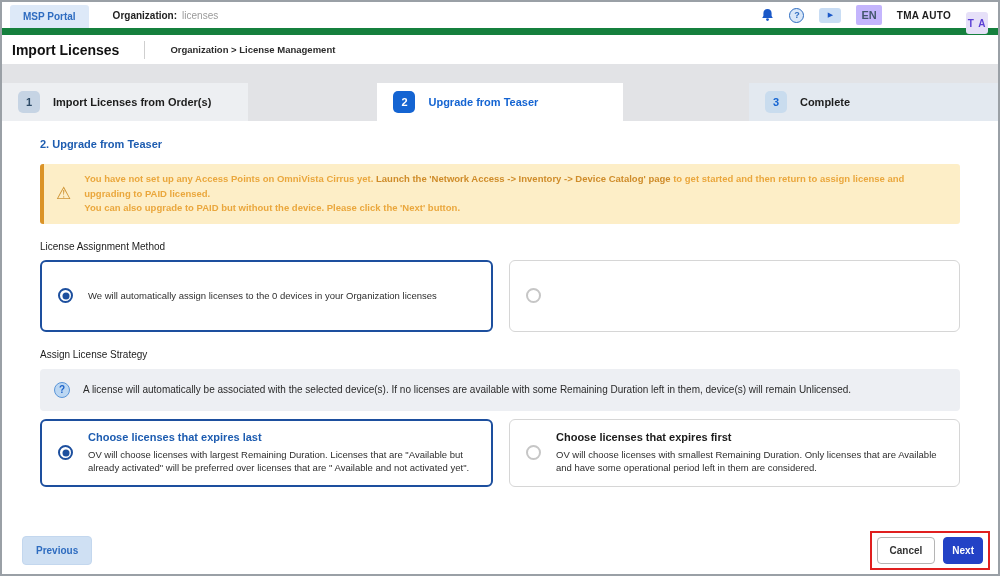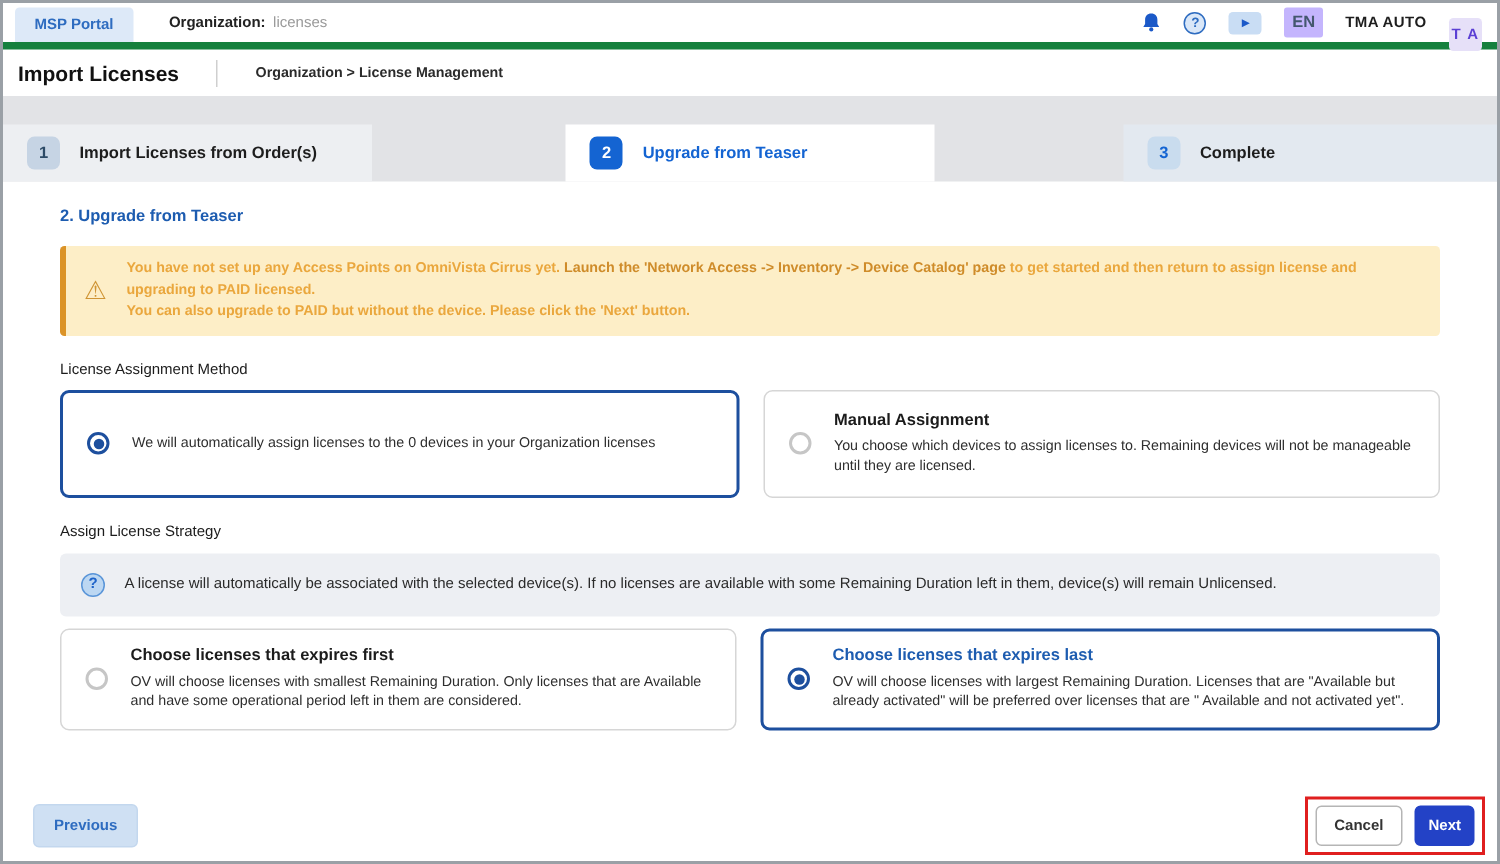--- a/index.html
+++ b/index.html
@@ -34,21 +34,21 @@
     background:#c4b5fd; color:#44576e; font-size:11px; font-weight:bold;
     padding:4px 5px; border-radius:2px; cursor:pointer;
   }
   .account-name { font-size:10px; font-weight:bold; color:#1d1d1d; letter-spacing:.3px; }
   .avatar {
     width:22px; height:22px; background:#e6e0f8; color:#5b3fd4; font-weight:bold;
     font-size:10px; border-radius:3px; display:flex; align-items:center; justify-content:center;
     cursor:pointer; letter-spacing:1px;margin-top:16px;
   }
   
-  .pagehead { height:36px; display:flex; align-items:center; padding:0 10px; border-top:5px solid #15803d; background:#fff;gap:12px; }
+  .pagehead { height:36px; display:flex; align-items:center; padding:0 10px; border-top:7px solid #15803d; background:#fff;gap:12px; }
   .page-title { font-size:14px; font-weight:bold; color:#111; }
   .vdiv { width:1px; height:18px; background:#cfcfcf; margin:0 13px; }
   .breadcrumb { font-size:9.5px; font-weight:bold; color:#2b2b2b; }
   
   .tabbar { height:57px; background:#e2e3e6; display:flex; align-items:flex-end; }
   .tab { height:38px; display:flex; align-items:center; gap:13px; padding:0 16px; cursor:pointer; }
   .tab-1 { width:247px; background:#edeff2; }
   .tab-gap1 { width:130px; }
   .tab-2 { width:246px; background:#ffffff; }
   .tab-gap2 { width:127px; }
@@ -177,49 +177,45 @@
 
     <div class="cardrow">
       <div class="card selected">
         <span class="radio on"></span>
         <div>
           <div class="card-desc">We will automatically assign licenses to the 0 devices in your Organization licenses</div>
         </div>
       </div>
       <div class="card unselected">
         <span class="radio off"></span>
-        <div>
-          <div class="card-title">Manual Assignment</div>
-          <div class="card-desc">You choose which devices to assign licenses to. Remaining devices will not be manageable until they are licensed.</div>
-        </div>
       </div>
     </div>
 
     <div class="field-label">Assign License Strategy</div>
 
     <div class="info-banner">
       <span class="info-icon">?</span>
       <span class="info-text">A license will automatically be associated with the selected device(s). If no licenses are available with some Remaining Duration left in them, device(s) will remain Unlicensed.</span>
     </div>
 
     <div class="cardrow">
+      <div class="card row2 selected">
+        <span class="radio on"></span>
+        <div>
+          <div class="card-title">Choose licenses that expires last</div>
+          <div class="card-desc">OV will choose licenses with largest Remaining Duration. Licenses that are "Available but already activated" will be preferred over licenses that are " Available and not activated yet".</div>
+        </div>
+      </div>
       <div class="card row2 unselected">
         <span class="radio off"></span>
         <div>
           <div class="card-title">Choose licenses that expires first</div>
           <div class="card-desc">OV will choose licenses with smallest Remaining Duration. Only licenses that are Available and have some operational period left in them are considered.</div>
         </div>
       </div>
-      <div class="card row2 selected">
-        <span class="radio on"></span>
-        <div>
-          <div class="card-title">Choose licenses that expires last</div>
-          <div class="card-desc">OV will choose licenses with largest Remaining Duration. Licenses that are "Available but already activated" will be preferred over licenses that are " Available and not activated yet".</div>
-        </div>
-      </div>
     </div>
 
   </div>
 
   <div class="footer">
     <button class="btn btn-previous">Previous</button>
     <div class="annotation-box">
       <button class="btn btn-cancel">Cancel</button>
       <button class="btn btn-next">Next</button>
     </div>

